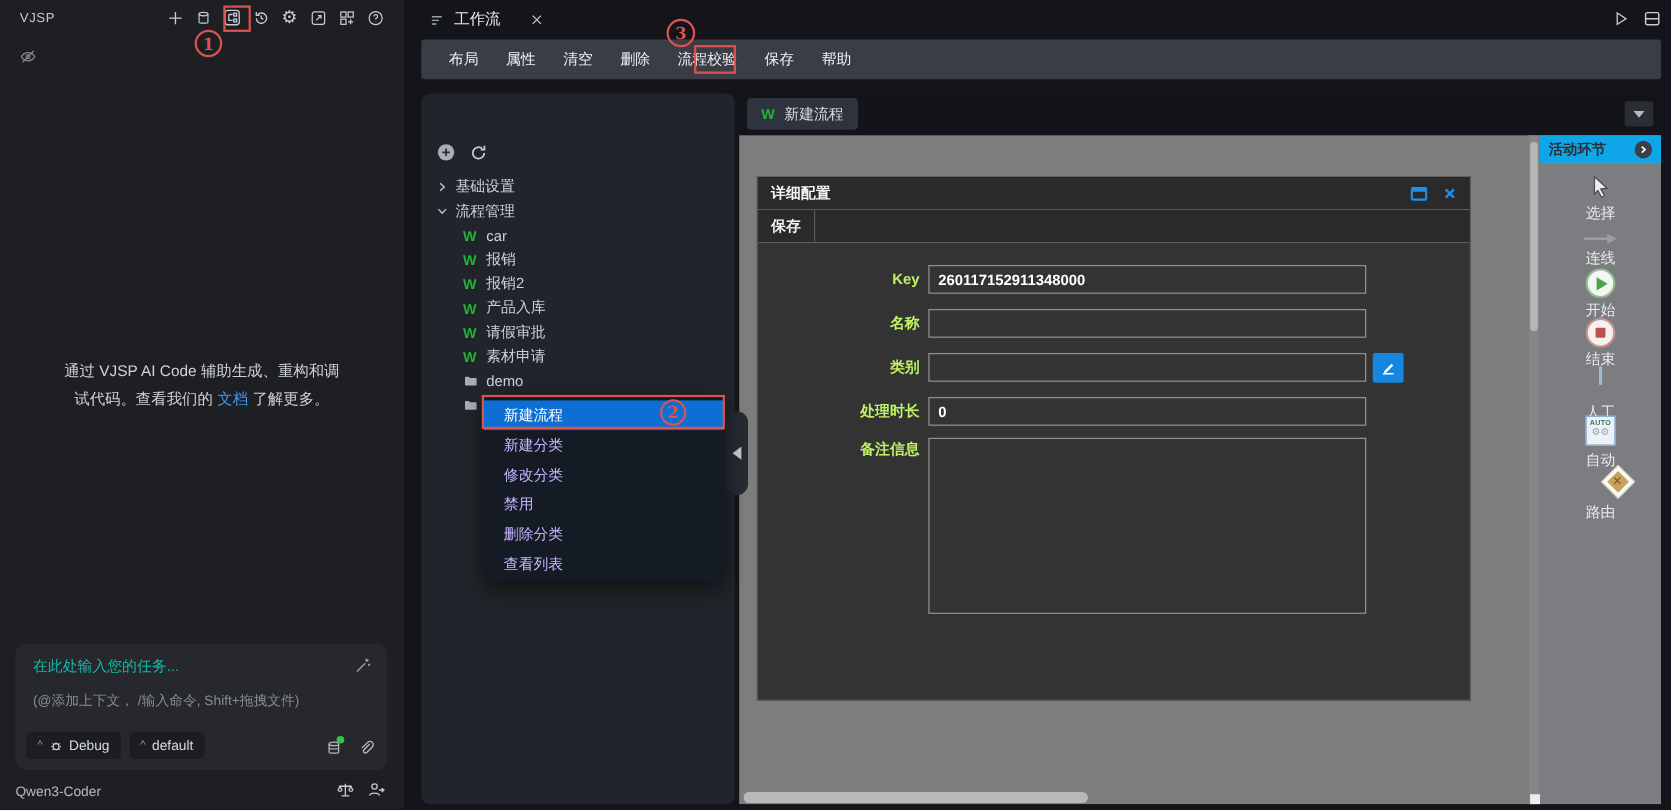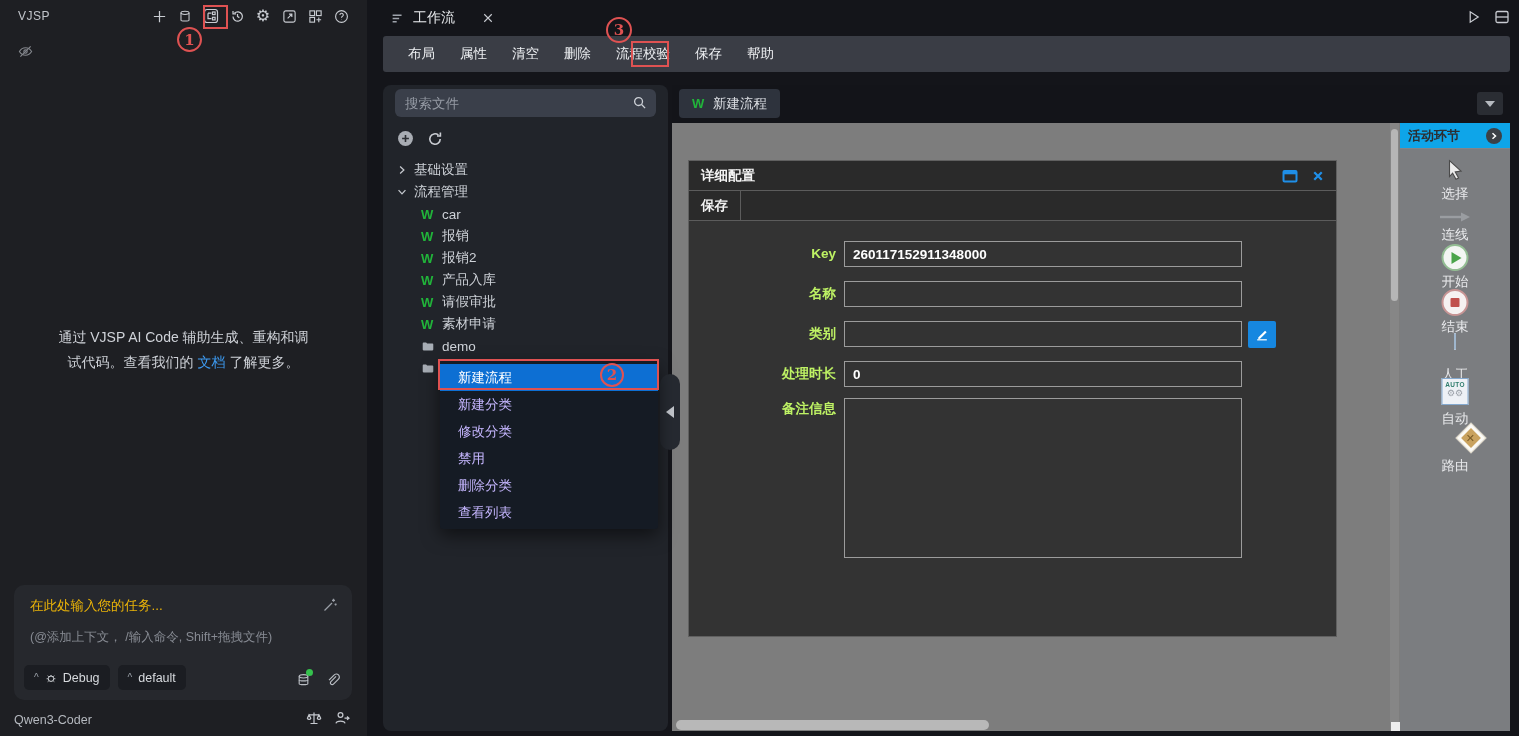--- a/index.html
+++ b/index.html
@@ -16,21 +16,21 @@
   .lp-brand{position:absolute; left:18px; top:9px; font-size:12px; color:#c2c5cb; letter-spacing:.5px;}
   .lp-toolbar{position:absolute; left:150px; top:7px; display:flex; gap:8px; color:#c9ccd2;}
   .tbi{width:18px; height:18px; display:flex; align-items:center; justify-content:center; cursor:pointer;}
   .tbi.glyph{font-family:"DejaVu Sans",sans-serif; font-size:16px; line-height:1;}
   .lp-eye{position:absolute; left:18px; top:44px; color:#84878d;}
   .lp-intro{position:absolute; left:0; top:325px; width:367px; text-align:center;
     font-size:14px; line-height:25px; color:#cfd2d8;}
   .lp-doclink{color:#3d9af0; cursor:pointer; margin:0 4px;}
   .task-card{position:absolute; left:14px; top:585px; width:338px; height:115px;
     background:#26282d; border-radius:10px;}
-  .task-ph{position:absolute; left:16px; top:12px; font-size:13.5px; color:#eab308;}
+  .task-ph{position:absolute; left:16px; top:12px; font-size:13.5px; color:#14b8a6;}
   .task-wand{position:absolute; right:14px; top:12px; color:#9a9ea6;}
   .task-hint{position:absolute; left:16px; top:44px; font-size:12.5px; color:#878b93;}
   .task-pills{position:absolute; left:10px; bottom:10px; display:flex; gap:8px;}
   .pill{height:25px; background:#1b1d22; border-radius:5px; padding:0 10px;
     display:flex; align-items:center; gap:6px; font-size:12.5px; color:#d7dade; cursor:pointer;}
   .pill .chev{font-size:10px; color:#9aa0a8;}
   .task-icons{position:absolute; right:12px; bottom:12px; display:flex; gap:14px; color:#b9bdc3;}
   .dbdot{position:relative;}
   .dbdot .dot{position:absolute; right:-2px; top:-3px; width:7px; height:7px; border-radius:50%; background:#35c24d;}
   .model-row{position:absolute; left:14px; top:713px; font-size:12.5px; color:#b5b9bf;}
@@ -317,29 +317,20 @@
     <span class="menu-item">布局</span>
     <span class="menu-item">属性</span>
     <span class="menu-item">清空</span>
     <span class="menu-item">删除</span>
     <span class="menu-item">流程校验</span>
     <span class="menu-item">保存</span>
     <span class="menu-item">帮助</span>
   </div>
 
   <div class="ex">
-    <div class="ex-search">
-      <input placeholder="搜索文件" style="">
-      <span class="ex-search-icon">
-        <svg width="15" height="15" viewBox="0 0 16 16" fill="none" stroke="currentColor" stroke-width="1.4">
-            <circle cx="7" cy="7" r="4.2"></circle>
-            <path d="M10.2 10.2L14 14"></path>
-          </svg>
-      </span>
-    </div>
     <div class="ex-acts">
       <span>
         <svg width="17" height="17" viewBox="0 0 16 16">
             <circle cx="8" cy="8" r="7" fill="#a9adb4"></circle>
             <path d="M8 4.8v6.4M4.8 8h6.4" stroke="#2b2d32" stroke-width="1.5" fill="none"></path>
           </svg>
       </span>
       <span>
         <svg width="16" height="16" viewBox="0 0 16 16" fill="none" stroke="#c9ccd2" stroke-width="1.6">
             <path d="M13.2 8A5.2 5.2 0 1 1 11.4 4.1"></path>

